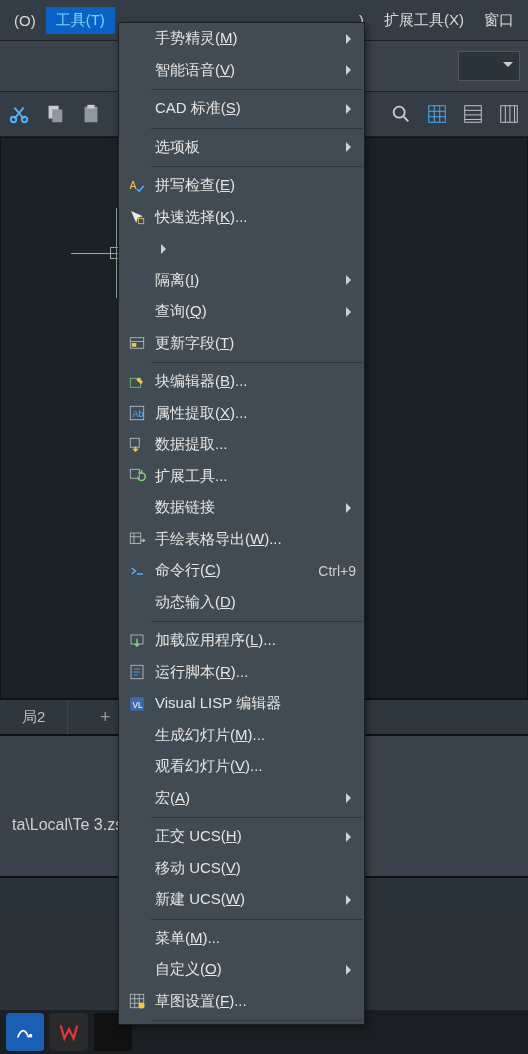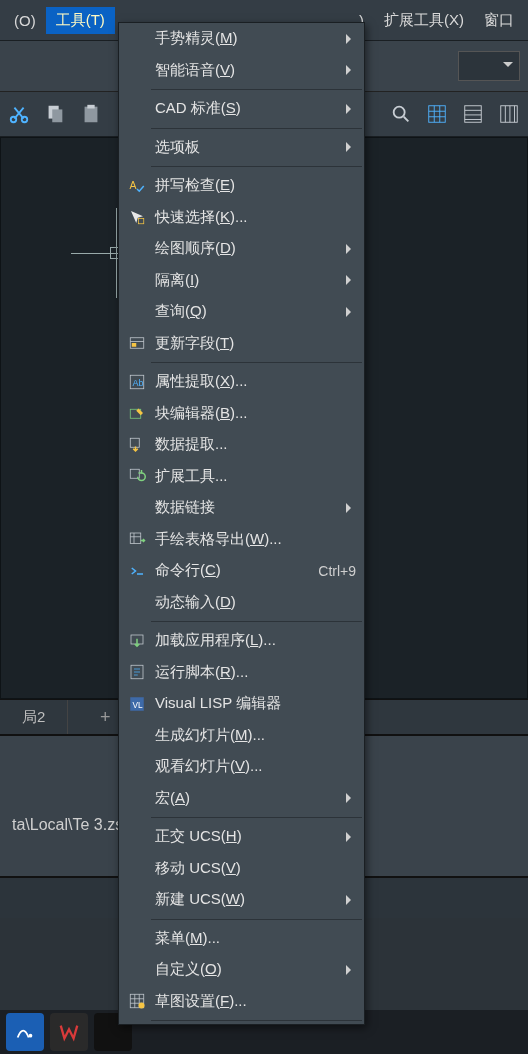--- a/index.html
+++ b/index.html
@@ -1,18 +1,18 @@
 <!DOCTYPE html>
 <html><head>
 <meta charset="utf-8">
 <style>
 html,body{margin:0;padding:0;width:528px;height:1054px;background:#2c3339;font-family:"Microsoft YaHei","Segoe UI",sans-serif;color:#e0e0e0;overflow:hidden;font-size:15px}
 .menubar{height:40px;background:#343d45;display:flex;align-items:center;padding:0 4px;border-bottom:1px solid #1a1f23}
 .menubar-item{padding:4px 10px;color:#d8d8d8}
-.menubar-item.active{background:#0a62c4;color:#fef9c3}
+.menubar-item.active{background:#0a62c4;color:#7dd3fc}
 .toolbar-strip{height:50px;background:#3a434b;display:flex;align-items:center;padding:0 8px;gap:4px;border-bottom:1px solid #222}
 .toolbar-strip .combo{margin-left:auto;width:60px;height:28px;background:#2c343b;border:1px solid #555;position:relative}
 .toolbar-strip .combo:after{content:"";position:absolute;right:6px;top:10px;border:5px solid transparent;border-top-color:#ccc}
 .toolbar2{height:44px;background:#343d45;display:flex;align-items:center;padding:0 6px;gap:10px;border-bottom:1px solid #1a1f23}
 .tool-ico{width:26px;height:26px;display:flex;align-items:center;justify-content:center}
 .canvas-area{position:relative;background:#1b2227;height:560px;border:1px solid #0e1316}
 .crosshair{position:absolute;left:70px;top:70px;width:90px;height:90px}
 .crosshair:before,.crosshair:after{content:"";position:absolute;background:#9aa}
 .crosshair:before{left:0;right:0;top:50%;height:1px}
 .crosshair:after{top:0;bottom:0;left:50%;width:1px}
@@ -173,21 +173,20 @@
       <span class="menu-ico">
         <svg width="18" height="18" viewBox="0 0 24 24">
           <path d="M4 4l7 16 2-7 7-2z" fill="#e8e8e8"></path>
           <rect x="14" y="14" width="7" height="7" fill="none" stroke="#f6c544"></rect>
         </svg>
       </span>
       <span class="menu-label">快速选择(<u>K</u>)...</span>
     </div>
     <div class="menu-item">
       <span class="menu-ico"></span>
-      <span class="menu-label">绘图顺序(<u>D</u>)</span>
       <span class="menu-arrow"></span>
     </div>
     <div class="menu-item">
       <span class="menu-ico"></span>
       <span class="menu-label">隔离(<u>I</u>)</span>
       <span class="menu-arrow"></span>
     </div>
     <div class="menu-item">
       <span class="menu-ico"></span>
       <span class="menu-label">查询(<u>Q</u>)</span>
@@ -200,34 +199,34 @@
           <path d="M3 10h18" stroke="#c8ced4"></path>
           <rect x="5" y="12" width="6" height="5" fill="#f6c544"></rect>
         </svg>
       </span>
       <span class="menu-label">更新字段(<u>T</u>)</span>
     </div>
     <div class="menu-sep"></div>
     <div class="menu-item">
       <span class="menu-ico">
         <svg width="18" height="18" viewBox="0 0 24 24">
+          <rect x="3" y="7" width="14" height="12" fill="none" stroke="#7fd17f"></rect>
+          <path d="M14 6l6 6-3 3-6-6z" fill="#f6c544"></path>
+        </svg>
+      </span>
+      <span class="menu-label">块编辑器(<u>B</u>)...</span>
+    </div>
+    <div class="menu-item">
+      <span class="menu-ico">
+        <svg width="18" height="18" viewBox="0 0 24 24">
           <rect x="3" y="3" width="18" height="18" fill="none" stroke="#c8ced4"></rect>
           <text x="6" y="17" font-size="12" fill="#4fb3ff">Ab</text>
         </svg>
       </span>
       <span class="menu-label">属性提取(<u>X</u>)...</span>
-    </div>
-    <div class="menu-item">
-      <span class="menu-ico">
-        <svg width="18" height="18" viewBox="0 0 24 24">
-          <rect x="3" y="7" width="14" height="12" fill="none" stroke="#7fd17f"></rect>
-          <path d="M14 6l6 6-3 3-6-6z" fill="#f6c544"></path>
-        </svg>
-      </span>
-      <span class="menu-label">块编辑器(<u>B</u>)...</span>
     </div>
     <div class="menu-item">
       <span class="menu-ico">
         <svg width="18" height="18" viewBox="0 0 24 24">
           <rect x="3" y="3" width="12" height="12" fill="none" stroke="#c8ced4"></rect>
           <path d="M10 14v6m-3-3l3 3 3-3" stroke="#f6c544" stroke-width="2" fill="none"></path>
         </svg>
       </span>
       <span class="menu-label">数据提取...</span>
     </div>

